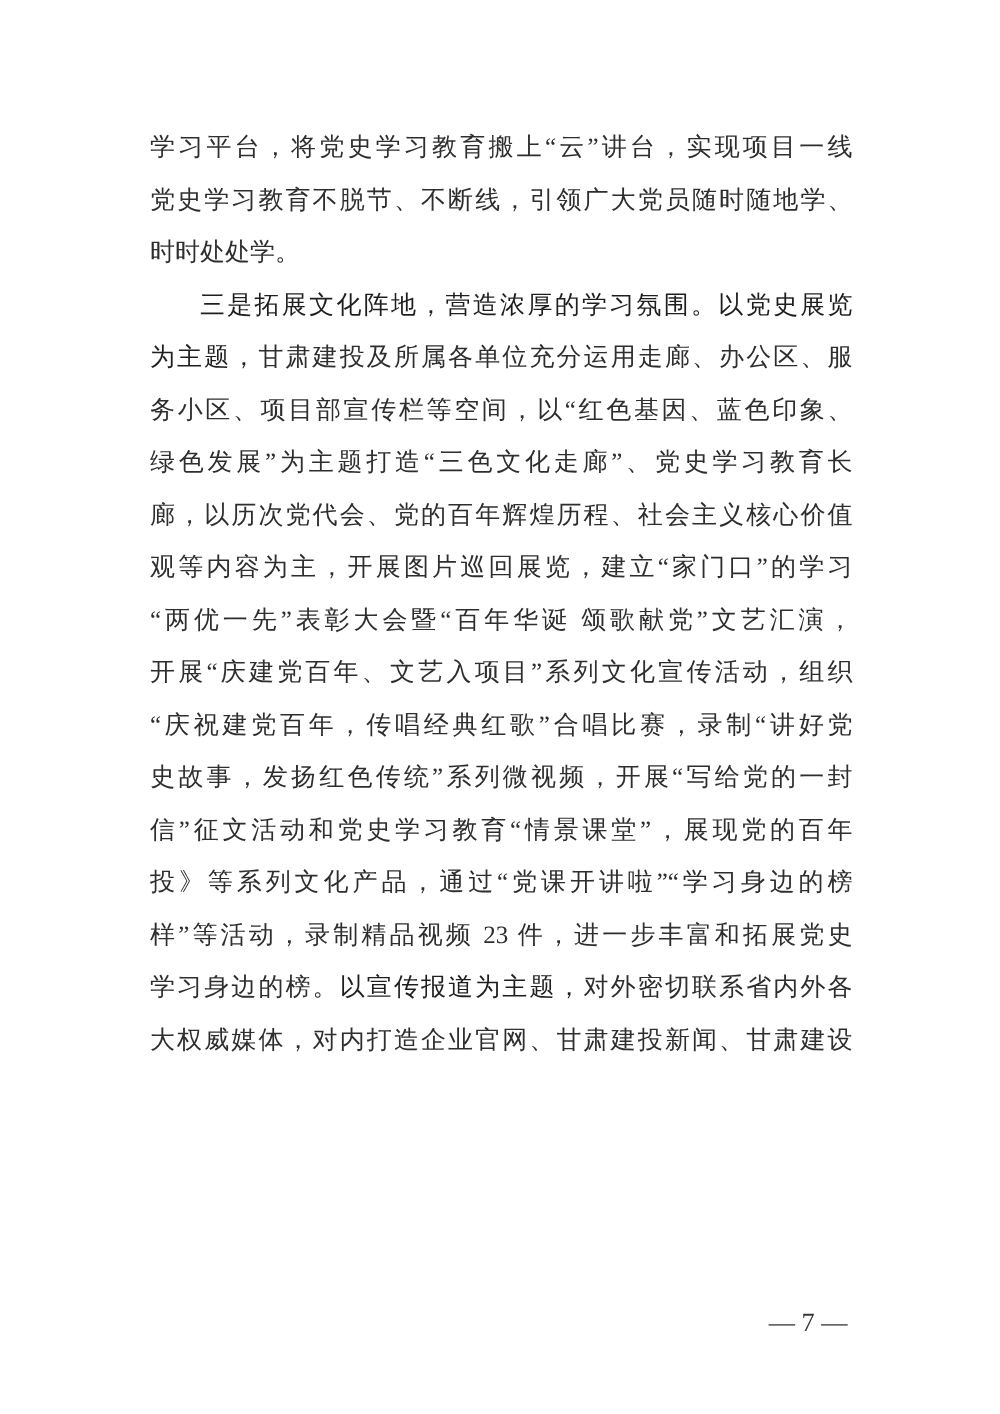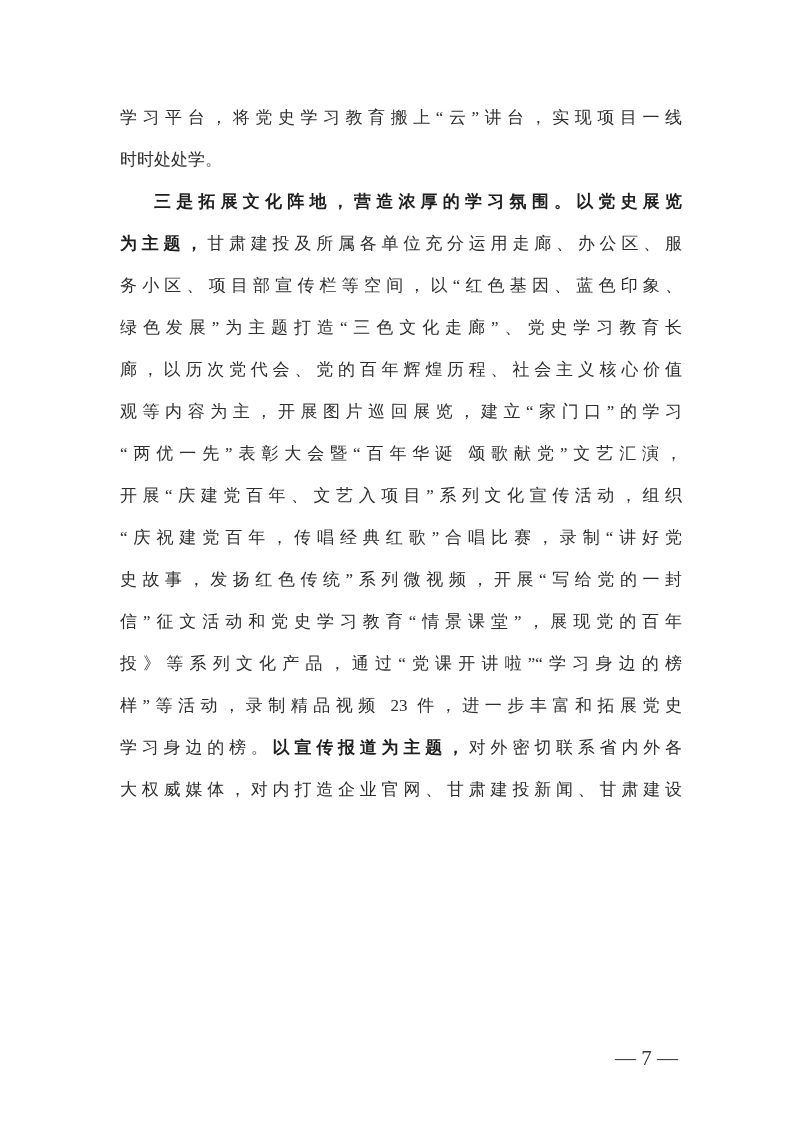--- a/index.html
+++ b/index.html
@@ -17,51 +17,52 @@
   }
   .text-block {
     position: absolute;
     left: 120px;
     top: 97px;
     width: 562px;
   }
   .line {
     height: 42px;
     line-height: 42px;
-    font-size: 17px;
+    font-size: 20px;
     color: #2e2e2e;
     text-align: justify;
     text-align-last: justify;
     white-space: normal;
   }
   .line.indent {
     text-indent: 2em;
   }
   .line.para-end {
     text-align-last: left;
   }
   .line .bold {
-    font-weight: 700;
+    font-weight: 400;
     color: #1e1e1e;
   }
   .page-number {
     position: absolute;
     top: 1046px;
     right: 122px;
     font-size: 21px;
     line-height: 24px;
     color: #383838;
   }
 </style>
 </head>
 <body>
 
 <div class="page">
   <div class="text-block" id="text-block" style="color: rgb(46, 46, 46);">
       <div class="line"><span>学习平台，将党史学习教育搬上“云”讲台，实现项目一线</span></div>
+      <div class="line"><span>党史学习教育不脱节、不断线，引领广大党员随时随地学、</span></div>
       <div class="line para-end"><span>时时处处学。</span></div>
       <div class="line indent"><span class="bold">三是拓展文化阵地，营造浓厚的学习氛围。以党史展览</span></div>
       <div class="line"><span class="bold">为主题，</span><span>甘肃建投及所属各单位充分运用走廊、办公区、服</span></div>
       <div class="line"><span>务小区、项目部宣传栏等空间，以“红色基因、蓝色印象、</span></div>
       <div class="line"><span>绿色发展”为主题打造“三色文化走廊”、党史学习教育长</span></div>
       <div class="line"><span>廊，以历次党代会、党的百年辉煌历程、社会主义核心价值</span></div>
       <div class="line"><span>观等内容为主，开展图片巡回展览，建立“家门口”的学习</span></div>
       <div class="line"><span>“两优一先”表彰大会暨“百年华诞 颂歌献党”文艺汇演，</span></div>
       <div class="line"><span>开展“庆建党百年、文艺入项目”系列文化宣传活动，组织</span></div>
       <div class="line"><span>“庆祝建党百年，传唱经典红歌”合唱比赛，录制“讲好党</span></div>

